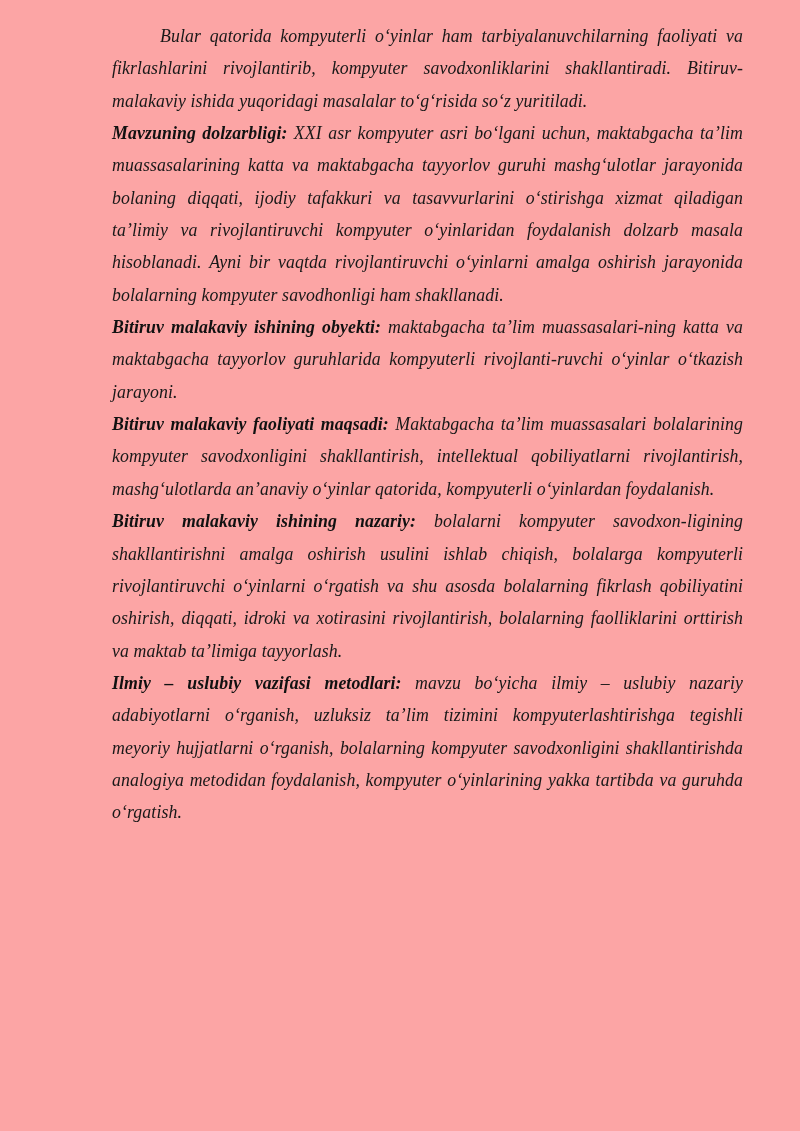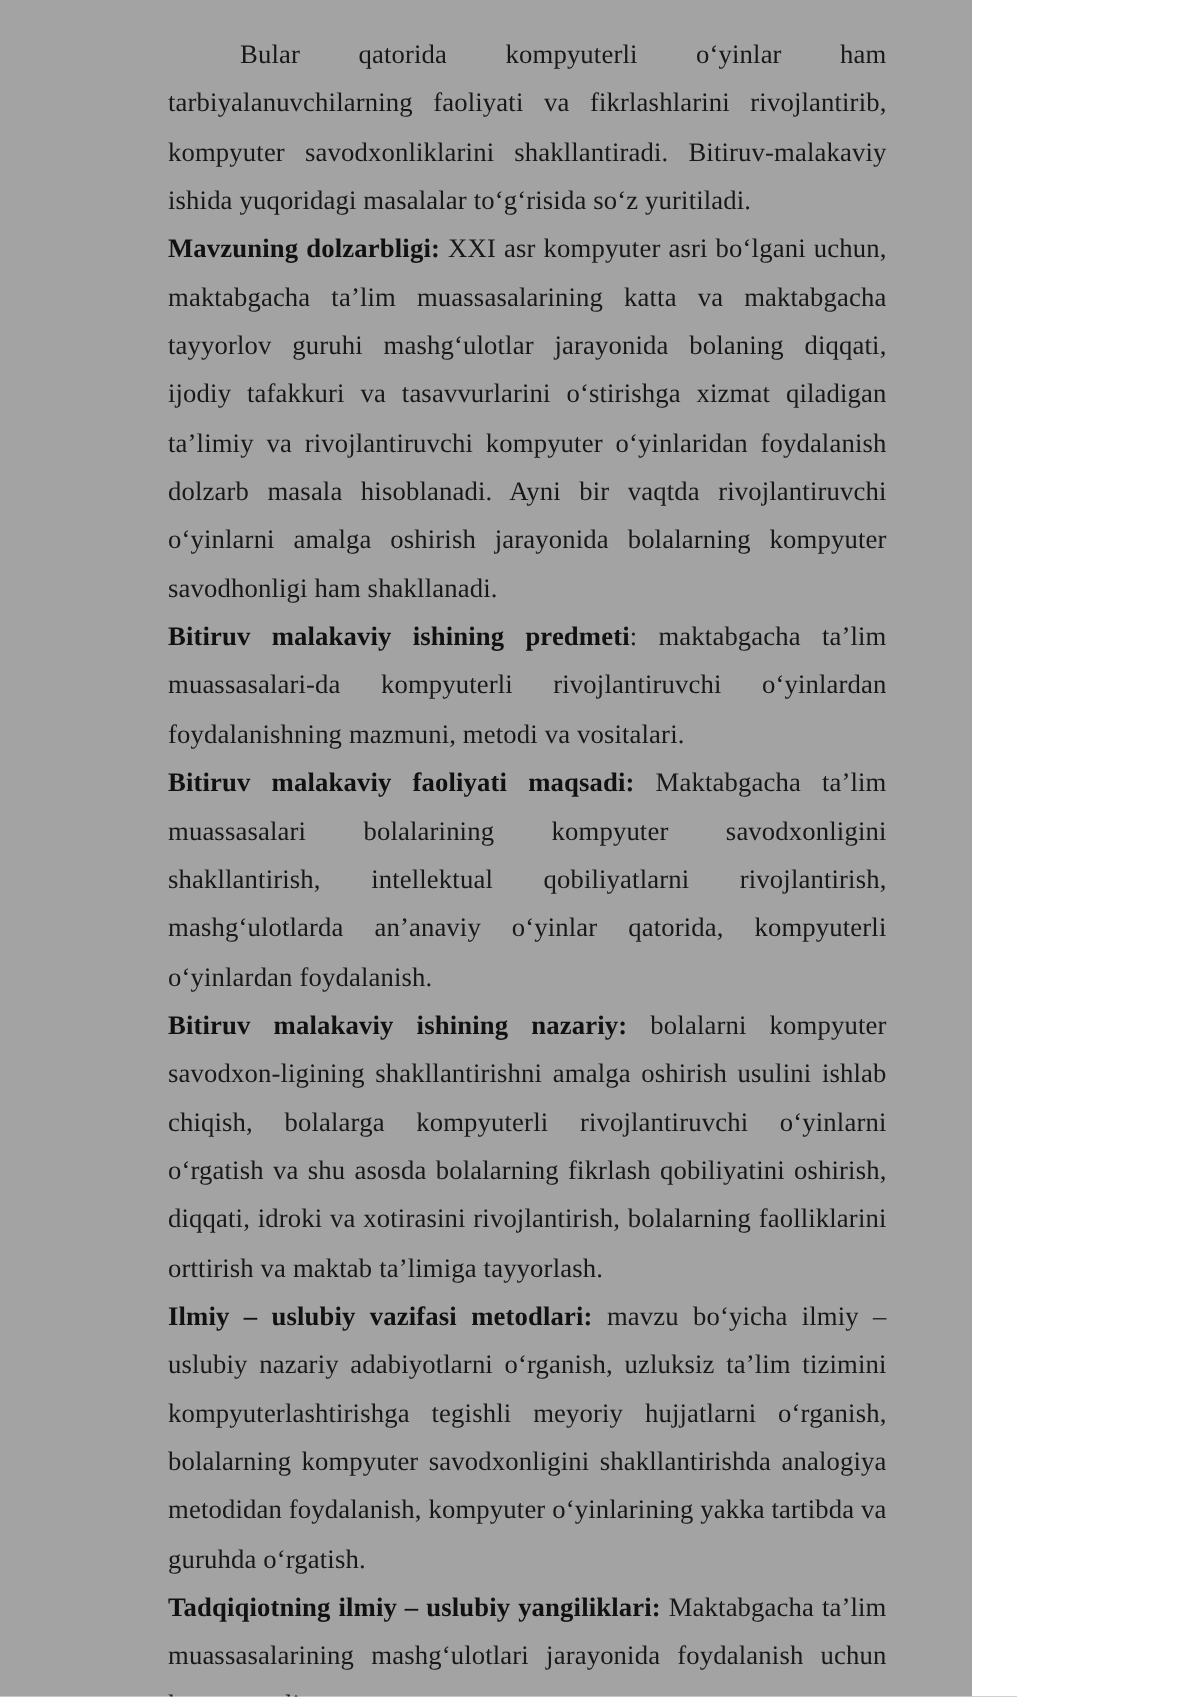--- a/index.html
+++ b/index.html
@@ -7,24 +7,25 @@
     padding: 0;
   }
   body {
     width: 800px;
     height: 1131px;
     background: #ffffff;
     overflow: hidden;
   }
   .page {
     box-sizing: border-box;
-    width: 648px;
+    width: 800px;
     height: 1131px;
     padding: 20px 57px 0 112px;
-    background: #a3a3a3;
+    background: #fca5a5;
+    font-style: italic;
   }
   .doc-text p {
     margin: 0;
     padding: 0;
     text-align: justify;
     font-family: "Liberation Serif", "DejaVu Serif", serif;
     font-size: 17.8px;
     line-height: 32.35px;
     color: #181818;
     letter-spacing: 0.1px;
@@ -40,25 +41,24 @@
 </head>
 <body>
 
 <div class="page">
   <div class="doc-text">
 
     <p class="first-para"><b></b><span>Bular qatorida kompyuterli o‘yinlar ham tarbiyalanuvchilarning faoliyati va fikrlashlarini rivojlantirib, kompyuter savodxonliklarini shakllantiradi. Bitiruv-malakaviy ishida yuqoridagi masalalar to‘g‘risida so‘z yuritiladi.</span></p>
 
     <p><b>Mavzuning dolzarbligi:</b><span> XXI asr kompyuter asri bo‘lgani uchun, maktabgacha ta’lim muassasalarining katta va maktabgacha tayyorlov guruhi mashg‘ulotlar jarayonida bolaning diqqati, ijodiy tafakkuri va tasavvurlarini o‘stirishga xizmat qiladigan ta’limiy va rivojlantiruvchi kompyuter o‘yinlaridan foydalanish dolzarb masala hisoblanadi. Ayni bir vaqtda rivojlantiruvchi o‘yinlarni amalga oshirish jarayonida bolalarning kompyuter savodhonligi ham shakllanadi.</span></p>
 
+    <p><b>Bitiruv malakaviy ishining obyekti:</b><span> maktabgacha ta’lim muassasalari-ning katta va maktabgacha tayyorlov guruhlarida kompyuterli rivojlanti-ruvchi o‘yinlar o‘tkazish jarayoni.</span></p>
 
-    <p><b>Bitiruv malakaviy ishining predmeti</b><span>: maktabgacha ta’lim muassasalari-da kompyuterli rivojlantiruvchi o‘yinlardan foydalanishning mazmuni, metodi va vositalari.</span></p>
 
     <p><b>Bitiruv malakaviy faoliyati maqsadi:</b><span> Maktabgacha ta’lim muassasalari bolalarining kompyuter savodxonligini shakllantirish, intellektual qobiliyatlarni rivojlantirish, mashg‘ulotlarda an’anaviy o‘yinlar qatorida, kompyuterli o‘yinlardan foydalanish.</span></p>
 
     <p><b>Bitiruv malakaviy ishining nazariy:</b><span> bolalarni kompyuter savodxon-ligining shakllantirishni amalga oshirish usulini ishlab chiqish, bolalarga kompyuterli rivojlantiruvchi o‘yinlarni o‘rgatish va shu asosda bolalarning fikrlash qobiliyatini oshirish, diqqati, idroki va xotirasini rivojlantirish, bolalarning faolliklarini orttirish va maktab ta’limiga tayyorlash.</span></p>
 
     <p><b>Ilmiy – uslubiy vazifasi metodlari:</b><span> mavzu bo‘yicha ilmiy – uslubiy nazariy adabiyotlarni o‘rganish, uzluksiz ta’lim tizimini kompyuterlashtirishga tegishli meyoriy hujjatlarni o‘rganish, bolalarning kompyuter savodxonligini shakllantirishda analogiya metodidan foydalanish, kompyuter o‘yinlarining yakka tartibda va guruhda o‘rgatish.</span></p>
 
-    <p><b>Tadqiqiotning ilmiy – uslubiy yangiliklari:</b><span> Maktabgacha ta’lim muassasalarining mashg‘ulotlari jarayonida foydalanish uchun kompyuterli</span></p>
 
   </div>
 </div>
 
 </body></html>

